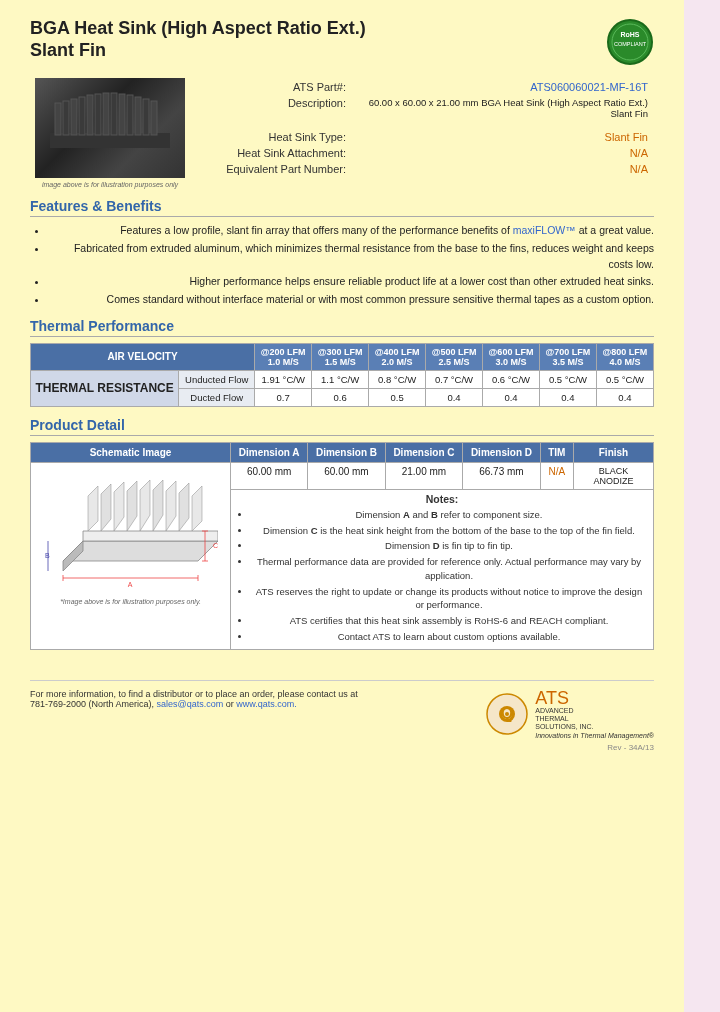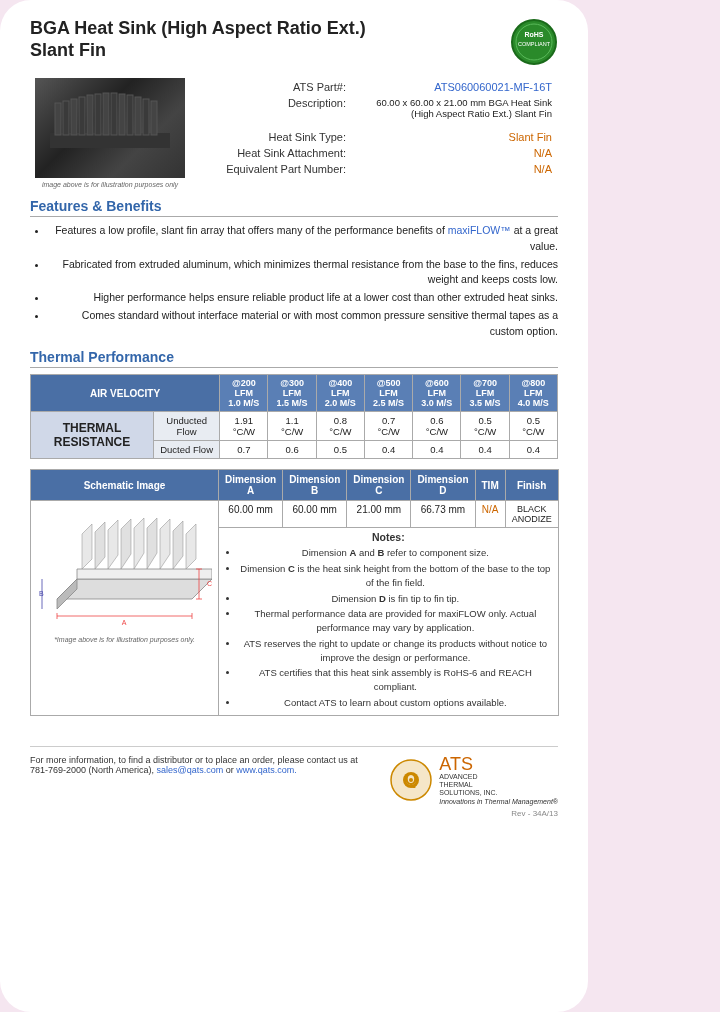--- a/index.html
+++ b/index.html
@@ -6,25 +6,24 @@
     body {
       font-family: Arial, sans-serif;
       font-size: 11px;
       background: #f5e6f0;
       color: #222;
       width: 720px;
       min-height: 1012px;
       padding: 0;
     }
     .page {
-      background: #ffffff;
-      width: 588px;
+      background: #fef9c3;
+      width: 684px;
       min-height: 1012px;
       padding: 18px 30px 10px 30px;
-      border-radius: 31px;
     }
     .header-row {
       display: flex;
       justify-content: space-between;
       align-items: flex-start;
       margin-bottom: 10px;
     }
     .title-block h1 {
       font-size: 18px;
       font-weight: bold;
@@ -387,20 +386,21 @@
         <td class="thermal-cell">0.6</td>
         <td class="thermal-cell">0.5</td>
         <td class="thermal-cell">0.4</td>
         <td class="thermal-cell">0.4</td>
         <td class="thermal-cell">0.4</td>
         <td class="thermal-cell">0.4</td>
       </tr>
     </tbody>
   </table>
 
+  <div class="section-title">Product Detail</div>
   <table class="detail-table">
     <thead>
       <tr>
         <th>Schematic Image</th>
         <th>Dimension A</th>
         <th>Dimension B</th>
         <th>Dimension C</th>
         <th>Dimension D</th>
         <th>TIM</th>
         <th>Finish</th>
@@ -449,21 +449,21 @@
         <td class="na-value">N/A</td>
         <td class="dim-value" style="font-size:9px;">BLACK ANODIZE</td>
       </tr>
       <tr>
         <td colspan="6" class="notes-section">
           <div class="notes-title">Notes:</div>
           <ul class="notes-list">
             <li>Dimension <span class="bold">A</span> and <span class="bold">B</span> refer to component size.</li>
             <li>Dimension <span class="bold">C</span> is the heat sink height from the bottom of the base to the top of the fin field.</li>
             <li>Dimension <span class="bold">D</span> is fin tip to fin tip.</li>
-            <li>Thermal performance data are provided for maxiFLOW only. Actual performance may vary by application.</li>
+            <li>Thermal performance data are provided for reference only. Actual performance may vary by application.</li>
             <li>ATS reserves the right to update or change its products without notice to improve the design or performance.</li>
             <li>ATS certifies that this heat sink assembly is RoHS-6 and REACH compliant.</li>
             <li>Contact ATS to learn about custom options available.</li>
           </ul>
         </td>
       </tr>
     </tbody>
   </table>
 
   <div class="footer-section">

